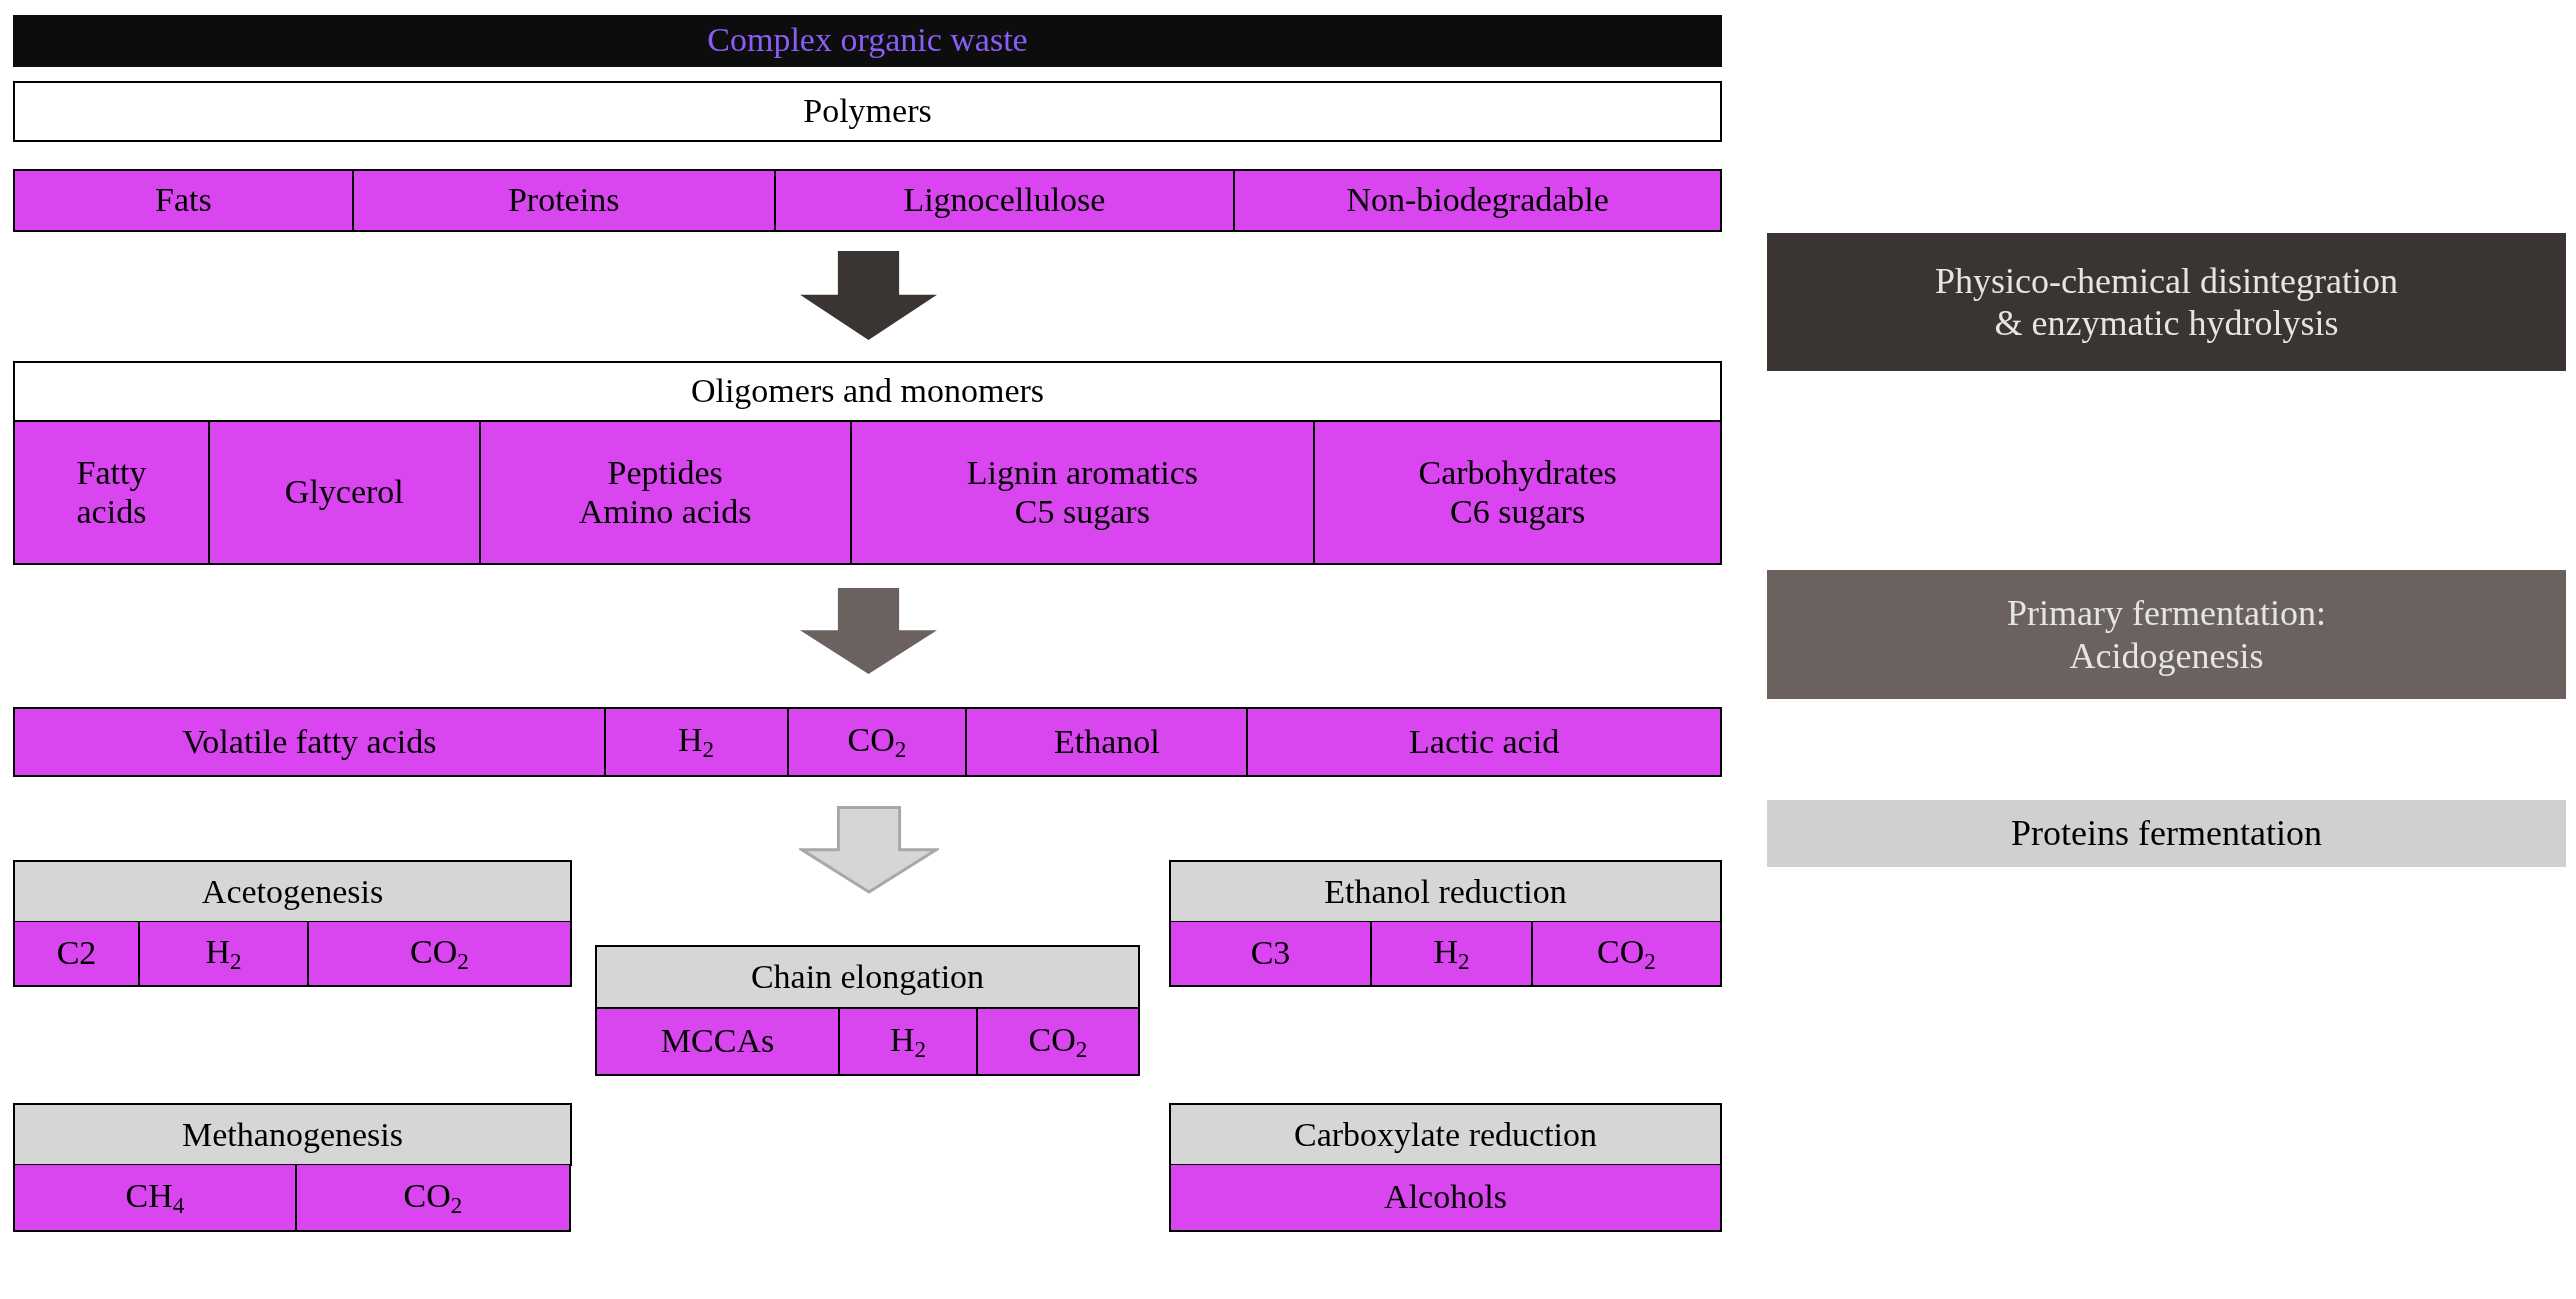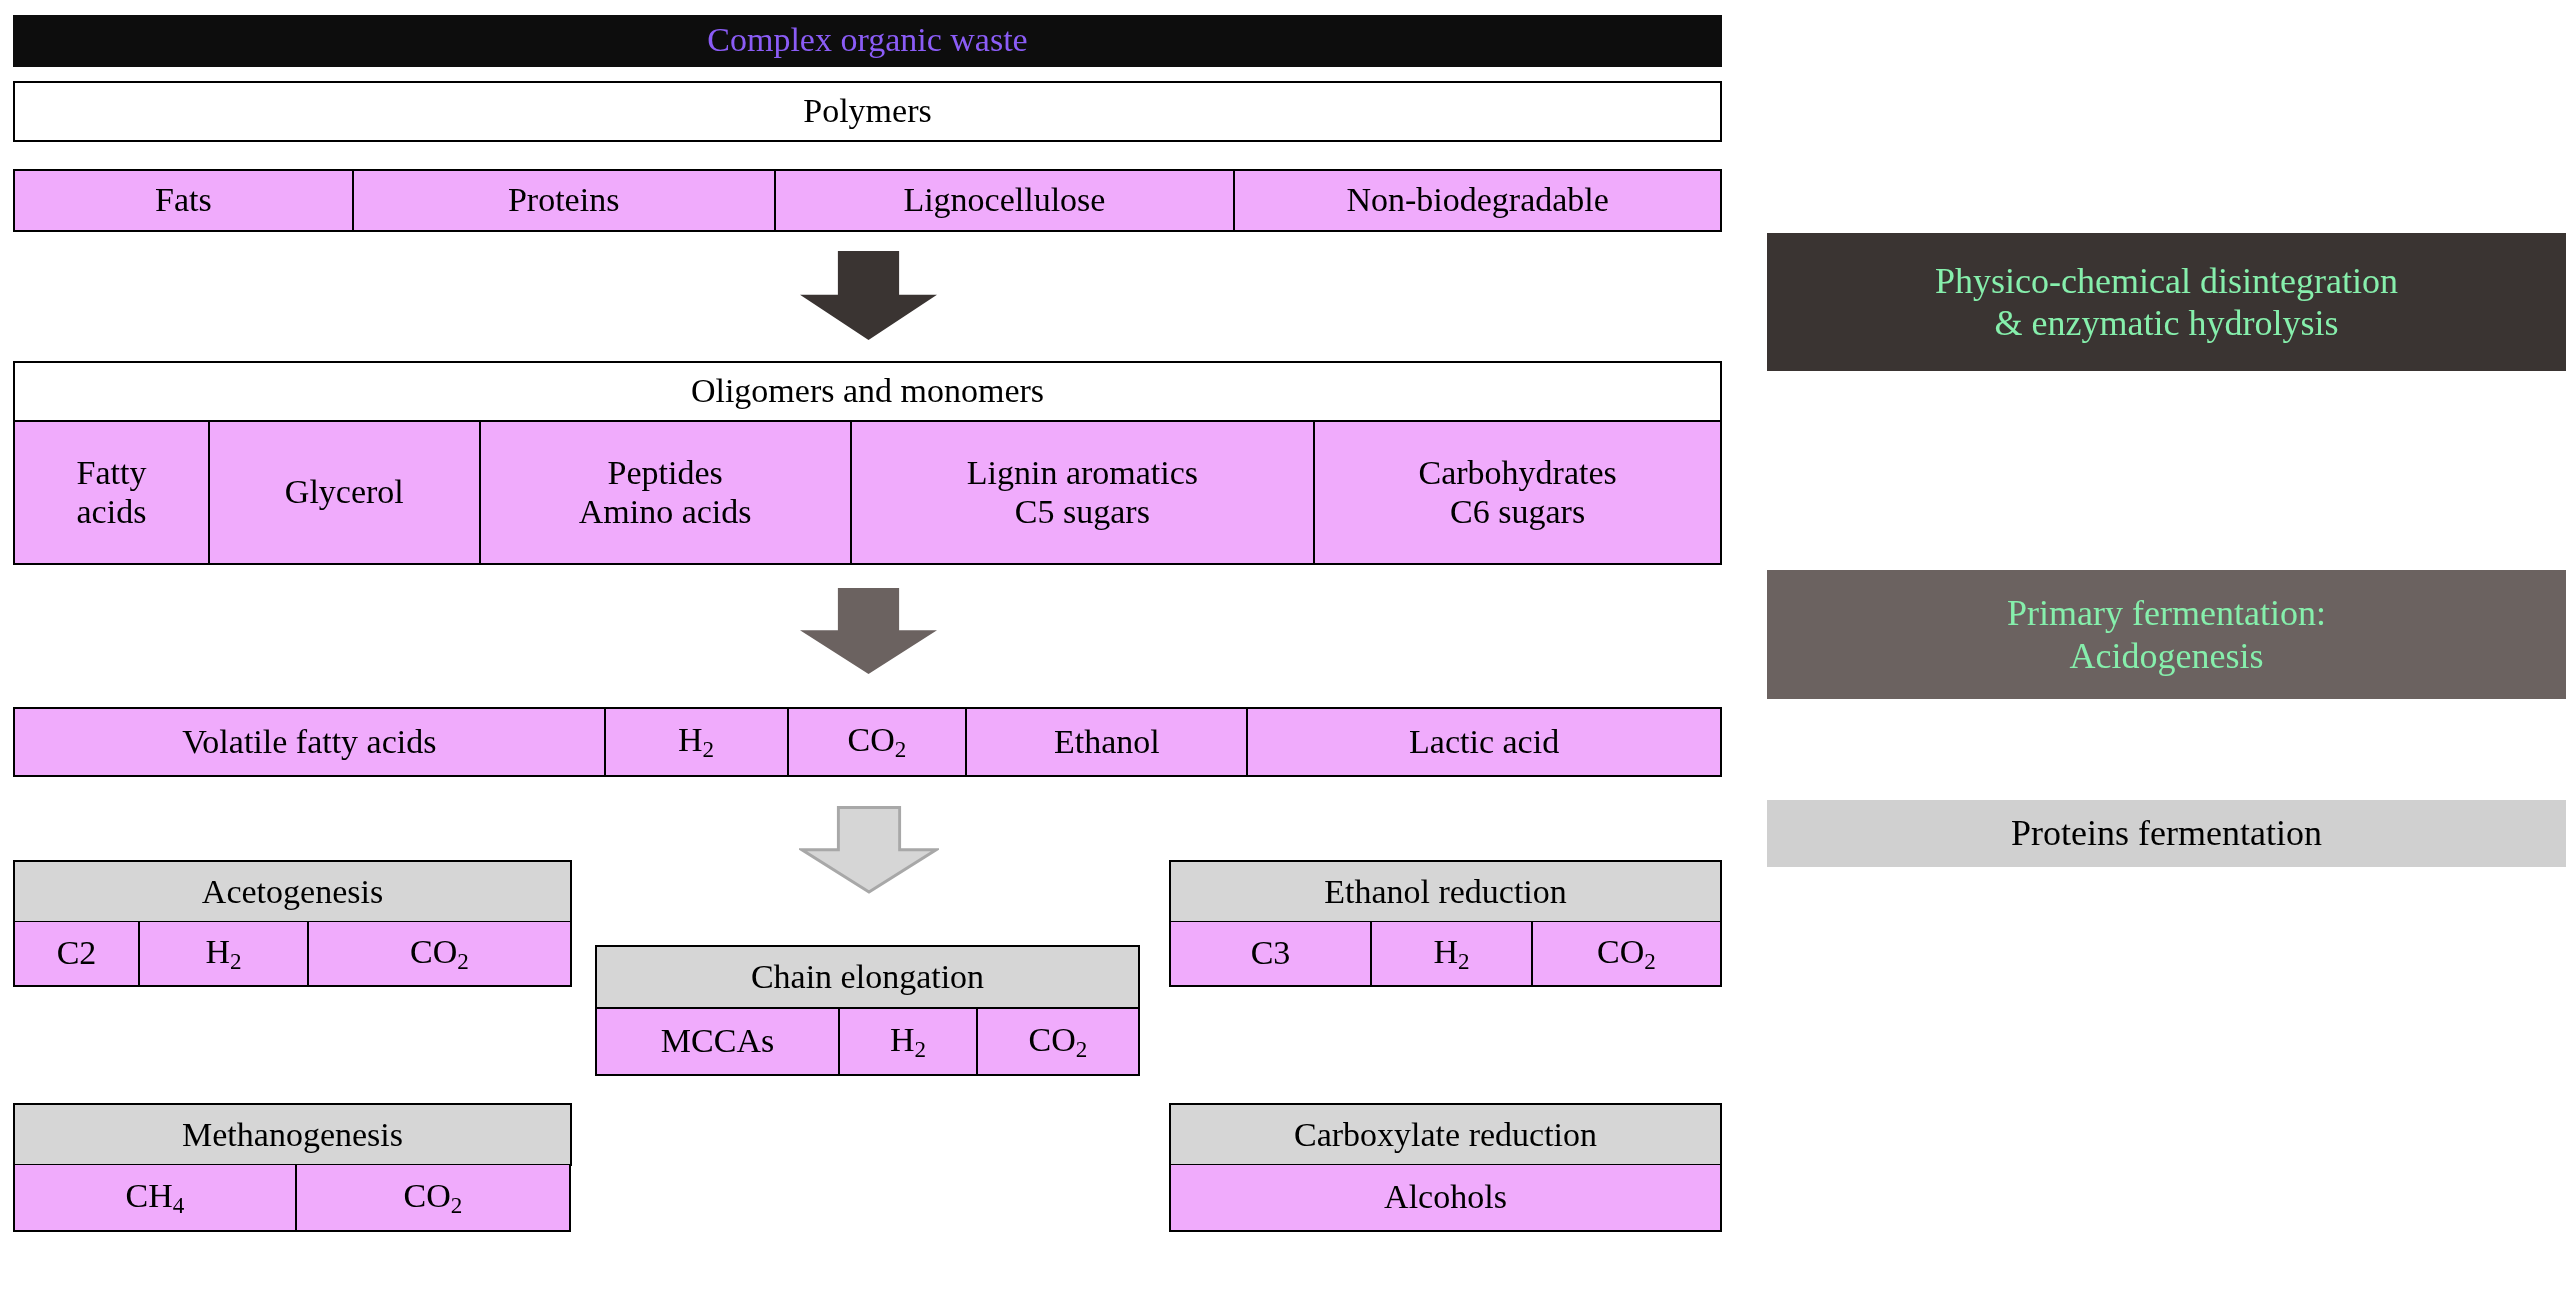--- a/index.html
+++ b/index.html
@@ -45,21 +45,21 @@
   
   .row {
     position: absolute;
     display: flex;
     box-sizing: border-box;
   }
   .cell {
     box-sizing: border-box;
     border: 2.2px solid #000000;
     border-right-width: 0;
-    background: #f0abfc;
+    background: #d946ef;
     display: flex;
     align-items: center;
     justify-content: center;
     text-align: center;
     font-size: 34px;
     line-height: 1.14;
     white-space: pre-line;
   }
   .cell:last-child {
     border-right-width: 2.2px;
@@ -72,21 +72,21 @@
   .legend {
     position: absolute;
     box-sizing: border-box;
     display: flex;
     align-items: center;
     justify-content: center;
     text-align: center;
     font-size: 36px;
     line-height: 1.18;
     white-space: pre-line;
-    color: #86efac;
+    color: #e5e5e5;
   }
   .legend.dark   { background: #3a3432; }
   .legend.mid    { background: #6b6260; }
   .legend.light  { background: #d0d0d0; color: #000000; }
 
   
   .grouplabel {
     box-sizing: border-box;
     border: 2.2px solid #000000;
     background: #d6d6d6;

